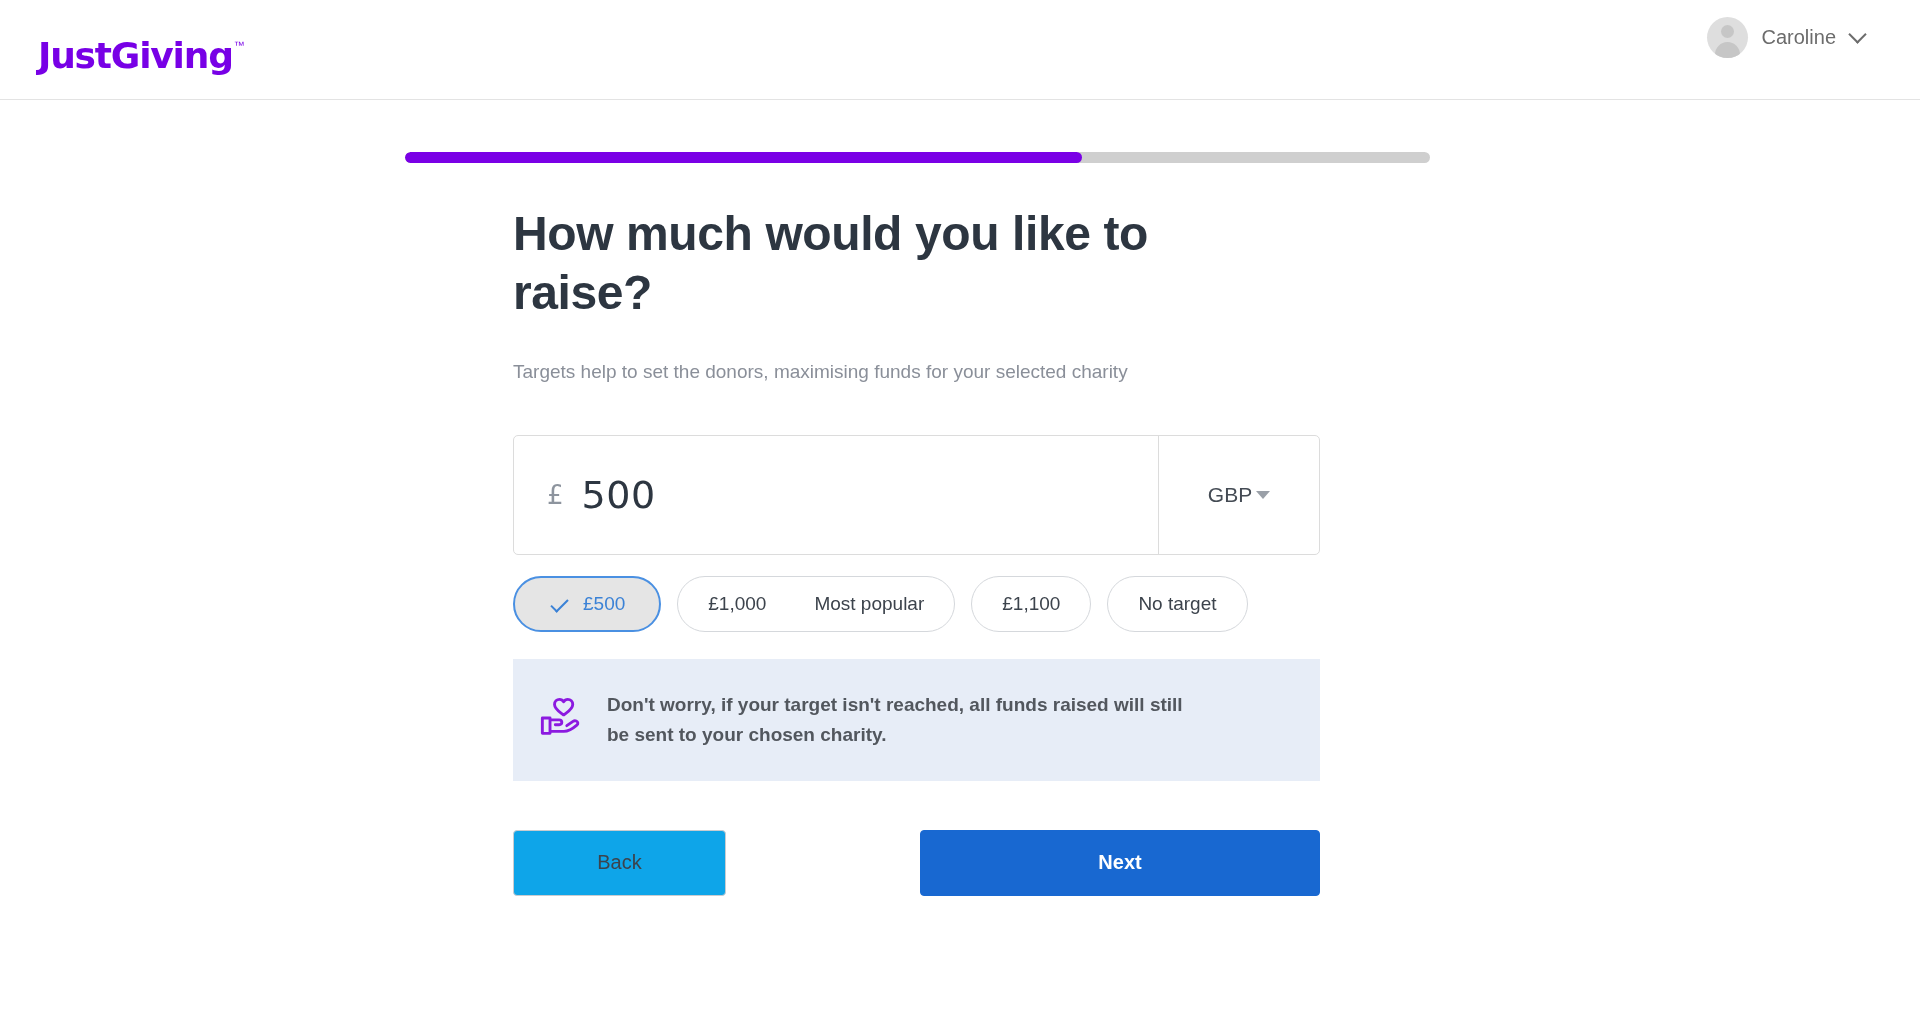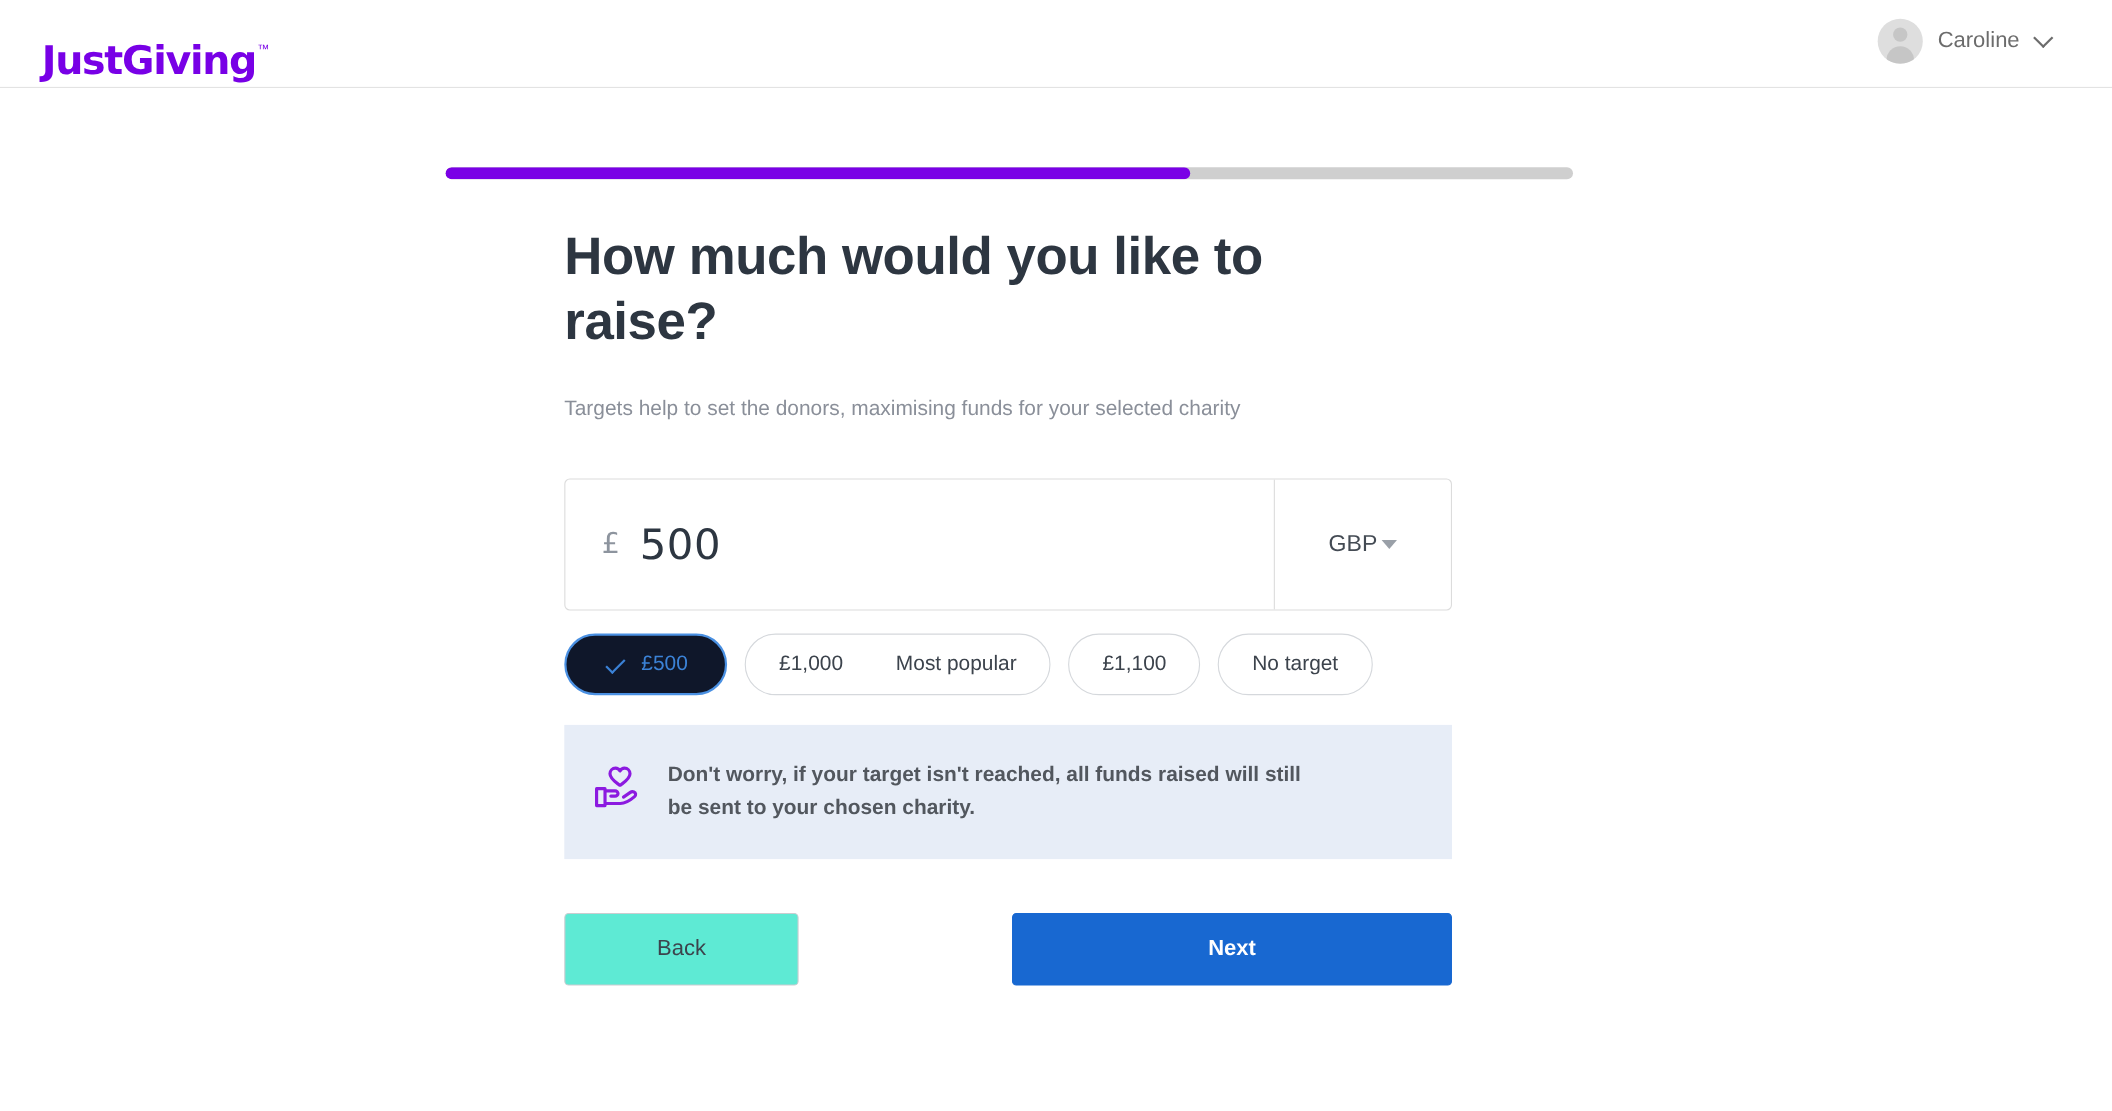--- a/index.html
+++ b/index.html
@@ -8,21 +8,21 @@
     width: 1920px;
     height: 1010px;
     background: #ffffff;
     font-family: "Liberation Sans", sans-serif;
     overflow: hidden;
   }
 
   
   .site-header {
     position: relative;
-    height: 80px;
+    height: 100px;
     width: 100%;
     background: #ffffff;
     border-bottom: 1px solid #e3e3e3;
     display: flex;
     align-items: center;
   }
 
   .brand-logo {
     position: absolute;
     left: 38px;
@@ -211,21 +211,21 @@
     font-size: 19px;
     display: flex;
     align-items: center;
     justify-content: center;
     padding: 0 30px;
     cursor: pointer;
     white-space: nowrap;
     gap: 36px;
   }
   .chip.selected {
-    background: #0f172a;
+    background: #e5e5e5;
     border: 2px solid #4a90e2;
     color: #3b82d6;
     padding: 0 34px;
     gap: 14px;
   }
   .chip .check-icon {
     width: 20px; height: 12px;
     position: relative;
     flex: none;
   }
@@ -273,21 +273,21 @@
     font-size: 20px;
     border-radius: 4px;
     height: 66px;
     display: flex;
     align-items: center;
     justify-content: center;
     cursor: pointer;
   }
   .btn-back {
     width: 213px;
-    background: #5eead4;
+    background: #0ea5e9;
     border: 1px solid #c9ccd0;
     color: #3c434c;
   }
   .btn-next {
     width: 400px;
     margin-left: auto;
     background: #1868d1;
     border: 1px solid #1868d1;
     color: #ffffff;
     font-weight: bold;

